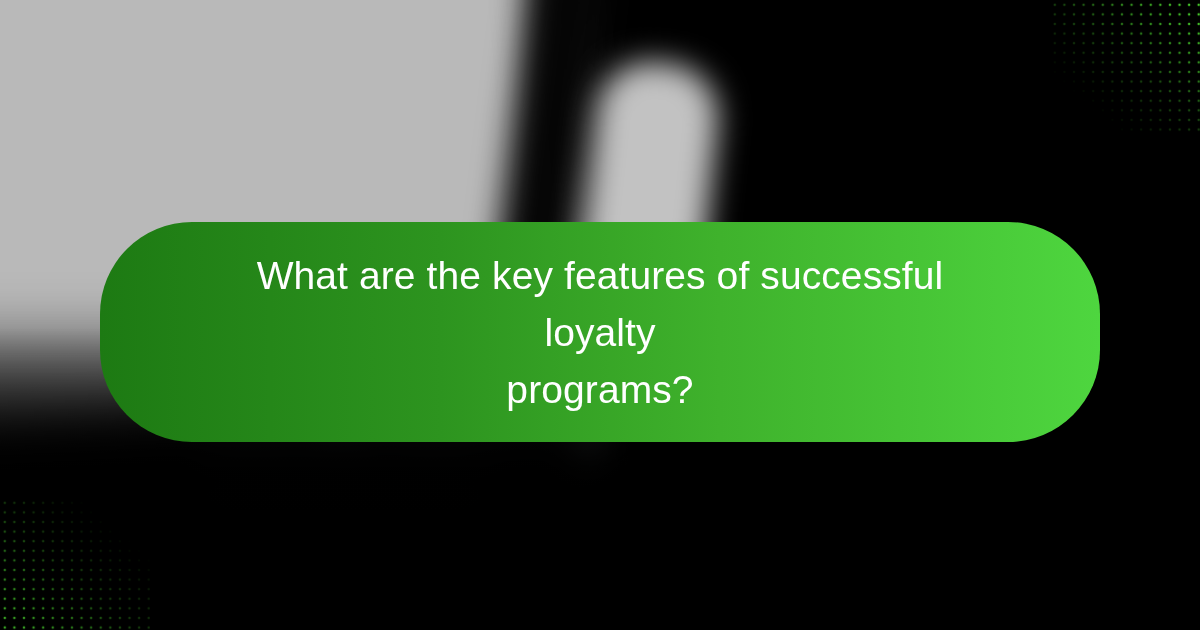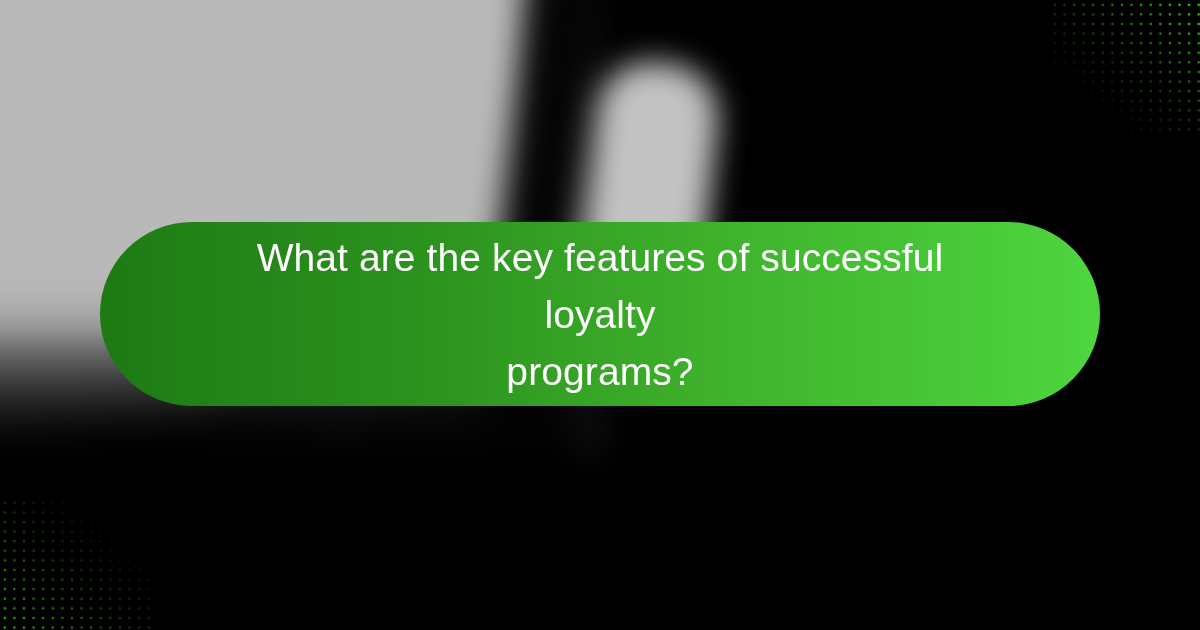--- a/index.html
+++ b/index.html
@@ -130,21 +130,21 @@
             mask-image: linear-gradient(to top right, #000 6%, rgba(0,0,0,0.35) 46%, rgba(0,0,0,0) 78%);
     opacity: 0.78;
   }
 
   
   .pill {
     position: absolute;
     left: 100px;
     top: 222px;
     width: 1000px;
-    height: 184px;
+    height: 220px;
     border-radius: 92px;
     background: linear-gradient(to right, #1d7a13 0%, #2d941f 34%, #3fb22c 62%, #4ed63f 100%);
     display: flex;
     align-items: center;
     justify-content: flex-end;
     box-sizing: border-box;
     padding: 0 110px;
   }
 
   .pill-text {

